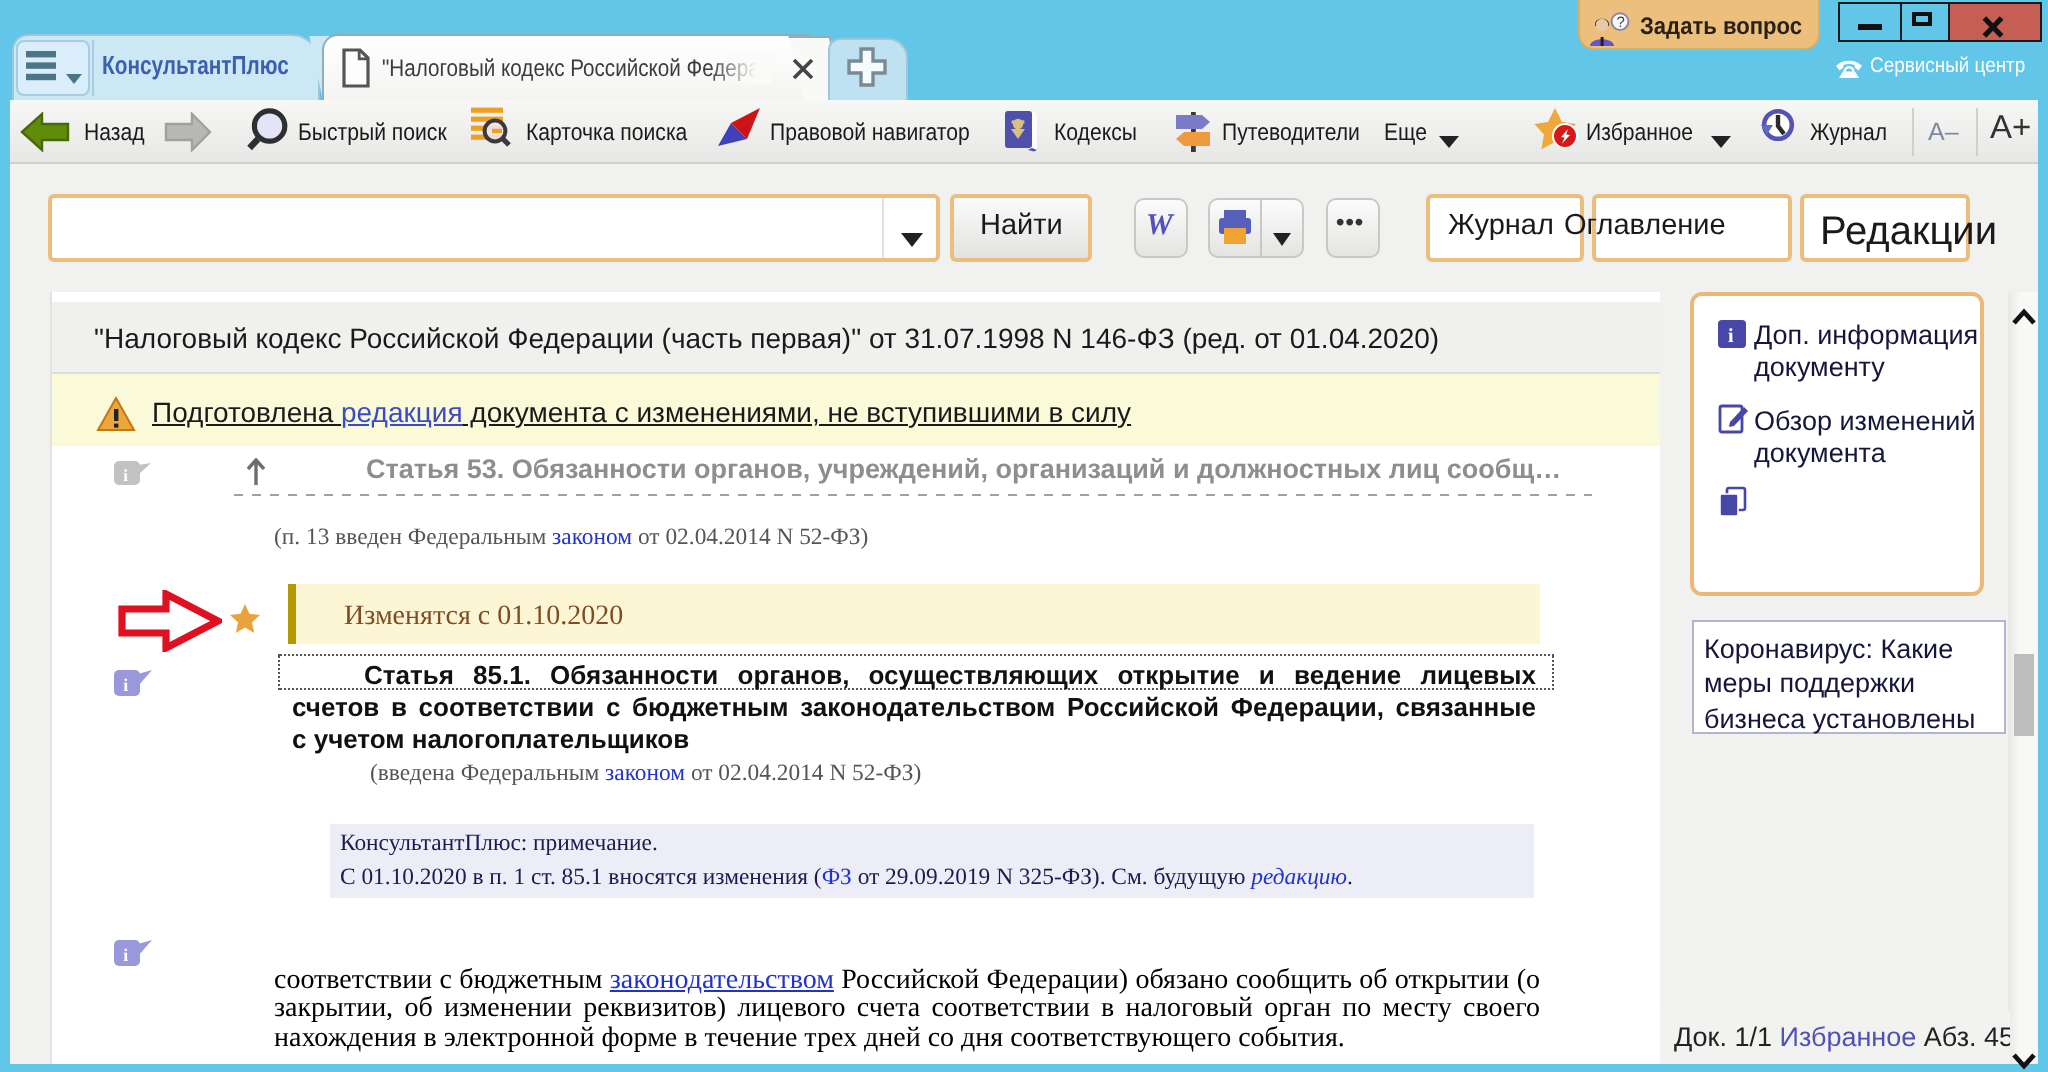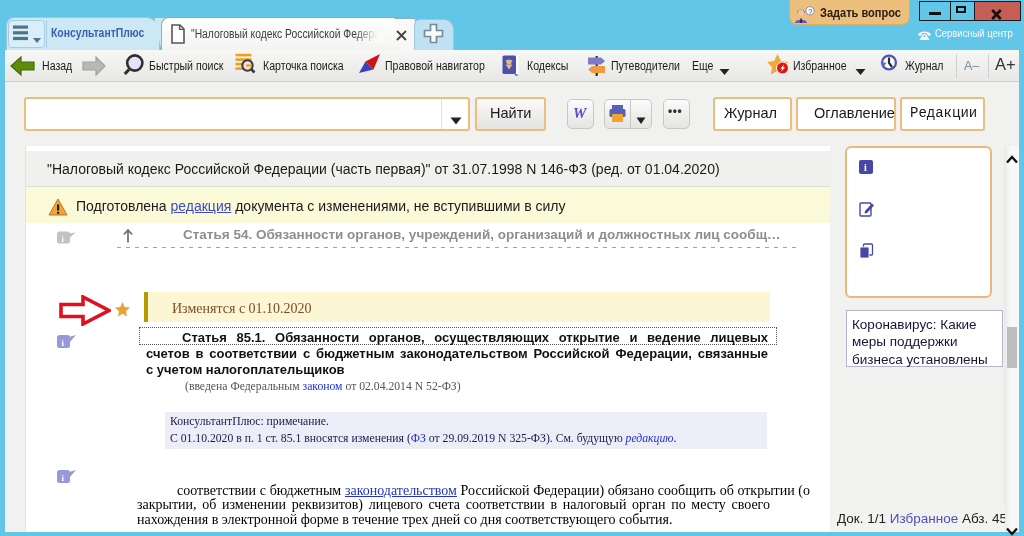--- a/index.html
+++ b/index.html
@@ -203,56 +203,57 @@
   </div>
   <div class="abs" style="left:636px;top:111px;"><svg width="10" height="8">
         <polygon points="0.5,0.5 9.5,0.5 5,7" fill="#222"></polygon>
       </svg></div>
   <div class="abs" style="left:663px;top:99px;width:27px;height:30px;background:linear-gradient(#fbfbfb,#e4e4e2);border:1px solid #c8c8c6;border-radius:5px;box-sizing:border-box;"></div>
   <div class="abs" style="left:668px;top:104px;font-size:12px;letter-spacing:0.5px;color:#333;font-weight:bold;">•••</div>
 
   <div class="abs" style="left:713px;top:97px;width:79px;height:34px;background:#fff;border:2px solid #eabf7e;border-radius:3px;box-sizing:border-box;"></div>
   <div class="abs" style="left:724px;top:105px;font-size:14.5px;color:#1a1a1a;">Журнал</div>
   <div class="abs" style="left:796px;top:97px;width:100px;height:34px;background:#fff;border:2px solid #eabf7e;border-radius:3px;box-sizing:border-box;"></div>
-  <div class="abs" style="left:814px;top:105px;font-size:14.5px;color:#1a1a1a;">Оглавление</div>
+  <div class="abs" style="left:782px;top:105px;font-size:14.5px;color:#1a1a1a;">Оглавление</div>
   <div class="abs" style="left:900px;top:97px;width:85px;height:34px;background:#fff;border:2px solid #eabf7e;border-radius:3px;box-sizing:border-box;"></div>
-  <div class="abs" style="left:910px;top:105px;font-size:14px;color:#1a1a1a;font-family:Liberation Mono, monospace;">Редакции</div>
+  <div class="abs" style="left:910px;top:105px;font-size:20px;color:#1a1a1a;">Редакции</div>
 
   <div class="abs" style="left:5px;top:146px;width:1014px;height:386px;background:#f1f1ef;"></div>
 
   <div class="abs" style="left:25px;top:146px;width:805px;height:386px;background:#fff;border-left:1px solid #e2e2e0;box-sizing:border-box;"></div>
 
   <div class="abs" style="left:26px;top:151px;width:804px;height:36px;background:#f0f0ee;border-bottom:1px solid #dcdcda;box-sizing:border-box;"></div>
   <div class="abs" style="left:47px;top:161px;font-size:14px;color:#1a1a1a;">"Налоговый кодекс Российской Федерации (часть первая)" от 31.07.1998 N 146-ФЗ (ред. от 01.04.2020)</div>
 
   <div class="abs" style="left:26px;top:187px;width:804px;height:36px;background:#fafad9;"></div>
   <div class="abs" style="left:48px;top:198px;">
     <svg width="20" height="18">
       <path d="M10 1 L19 17 L1 17 Z" fill="#eca63c" stroke="#c07818" stroke-width="1"></path>
       <rect x="9" y="6.5" width="2.2" height="6" fill="#222"></rect>
       <rect x="9" y="13.8" width="2.2" height="2" fill="#222"></rect>
     </svg>
   </div>
-  <div class="abs" style="left:76px;top:198px;font-size:14px;color:#1a1a1a;">Подготовлена <span style="color:#3b4bc8;text-decoration:underline;">редакция</span> документа с изменениями, не вступившими в силу</div>
+  <div class="abs" style="left:76px;top:198px;font-size:14px;color:#1a1a1a;text-decoration:underline;">Подготовлена <span style="color:#3b4bc8;text-decoration:underline;">редакция</span> документа с изменениями, не вступившими в силу</div>
 
   <div class="abs" style="left:57px;top:230px;width:19px;height:13px;">
     <svg width="19" height="13">
       <rect x="0" y="0.5" width="13" height="12" rx="2.5" fill="#c2c2c2"></rect>
       <polygon points="12,2.5 18.5,1.5 12,7.5" fill="#c2c2c2"></polygon>
       <text x="4.6" y="10.5" font-size="8.5" font-weight="bold" fill="#fff" font-family="Liberation Serif">i</text>
     </svg>
   </div>
   <div class="abs" style="left:123px;top:229px;">
     <svg width="10" height="14">
       <path d="M5 13.5 L5 1.5 M1 5.5 L5 1 L9 5.5" stroke="#6e6e6e" stroke-width="1.7" fill="none"></path>
     </svg>
   </div>
-  <div class="abs" style="left:183px;top:227px;font-size:13.5px;font-weight:bold;color:#8e8e8e;">Статья 54. Обязанности органов, учреждений, организаций и должностных лиц сообщ…</div>
+  <div class="abs" style="left:183px;top:227px;font-size:13.5px;font-weight:bold;color:#8e8e8e;">Статья 53. Обязанности органов, учреждений, организаций и должностных лиц сообщ…</div>
   <div class="abs" style="left:117px;top:246.5px;width:679px;height:1.6px;background:repeating-linear-gradient(90deg,#a2a2a2 0 4.5px,rgba(0,0,0,0) 4.5px 9px);"></div>
 
+  <div class="abs ser" style="left:137px;top:262px;font-size:11.7px;color:#555;">(п. 13 введен Федеральным <span style="color:#2233cc;">законом</span> от 02.04.2014 N 52-ФЗ)</div>
 
   <div class="abs" style="left:59px;top:295px;">
     <svg width="52" height="31">
       <polygon points="2,9.5 24,9.5 24,2 50,15.5 24,29 24,21.5 2,21.5" fill="#fff" stroke="#e01020" stroke-width="3.6" stroke-linejoin="miter"></polygon>
     </svg>
   </div>
   <div class="abs" style="left:115px;top:302px;">
     <svg width="15" height="15">
       <polygon points="7.5,0 9.7,4.9 15,5.5 11,9.2 12.1,14.5 7.5,11.7 2.9,14.5 4,9.2 0,5.5 5.3,4.9" fill="#eaa33c"></polygon>
     </svg>
@@ -278,37 +279,39 @@
     <svg width="19" height="15">
       <rect x="0" y="1" width="13" height="13" rx="2.5" fill="#9898da"></rect>
       <polygon points="12,3 19,1 12,9" fill="#9898da"></polygon>
       <text x="4.6" y="11.5" font-size="9" font-weight="bold" fill="#fff" font-family="Liberation Serif">i</text>
     </svg>
   </div>
 
   <div class="abs" style="left:165px;top:412px;width:602px;height:37px;background:#ededf8;"></div>
   <div class="abs ser" style="left:170px;top:413px;font-size:11.7px;color:#1b1b4d;line-height:17.4px;">КонсультантПлюс: примечание.<br>С 01.10.2020 в п. 1 ст. 85.1 вносятся изменения (<span style="color:#2233cc;">ФЗ</span> от 29.09.2019 N 325-ФЗ). См. будущую <span style="color:#2233cc;font-style:italic;">редакцию</span>.</div>
 
-  <div class="abs jline ser" style="left:137px;top:483.3px;width:633px;font-size:14px;color:#000;margin-left:40px;">соответствии с бюджетным <span style="color:#2233cc;text-decoration:underline;">законодательством</span> Российской Федерации) обязано сообщить об открытии (о</div>
+  <div class="abs jline ser" style="left:137px;top:483.3px;width:633px;font-size:14px;color:#000;">соответствии с бюджетным <span style="color:#2233cc;text-decoration:underline;">законодательством</span> Российской Федерации) обязано сообщить об открытии (о</div>
   <div class="abs jline ser" style="left:137px;top:497.3px;width:633px;font-size:14px;color:#000;">закрытии, об изменении реквизитов) лицевого счета соответствии в налоговый орган по месту своего</div>
   <div class="abs ser" style="left:137px;top:512.3px;font-size:14px;color:#000;">нахождения в электронной форме в течение трех дней со дня соответствующего события.</div>
 
   <div class="abs" style="left:845px;top:146px;width:147px;height:152px;background:#fff;border:2px solid #ecb87a;border-radius:6px;box-sizing:border-box;"></div>
   <div class="abs" style="left:859px;top:160px;">
     <svg width="15" height="15">
         <rect x="0" y="0" width="14" height="14" rx="2" fill="#4747a8"></rect>
         <text x="5" y="11" font-size="10" font-weight="bold" fill="#fff" font-family="Liberation Serif">i</text>
       </svg>
   </div>
+  <div class="abs" style="left:877px;top:160px;font-size:13.5px;color:#16163c;line-height:15.5px;">Доп. информация<br>документу</div>
   <div class="abs" style="left:859px;top:202px;">
     <svg width="16" height="16">
       <rect x="1" y="1" width="11" height="13" rx="1" fill="#fff" stroke="#4747a8" stroke-width="1.4"></rect>
       <path d="M6 9 L13 1.5 L15 3.5 L8 11 L5.5 11.5 Z" fill="#4747a8"></path>
     </svg>
   </div>
+  <div class="abs" style="left:877px;top:203px;font-size:13.5px;color:#16163c;line-height:15.5px;">Обзор изменений<br>документа</div>
   <div class="abs" style="left:859px;top:243px;">
     <svg width="16" height="16">
       <rect x="4.5" y="1" width="9" height="11" rx="1" fill="#fff" stroke="#4747a8" stroke-width="1.3"></rect>
       <rect x="1" y="4" width="9" height="11" rx="1" fill="#4747a8" stroke="#fff" stroke-width="0.8"></rect>
     </svg>
   </div>
 
   <div class="abs" style="left:846px;top:310px;width:157px;height:57px;background:#fff;border:1px solid #b4b4d0;box-sizing:border-box;"></div>
   <div class="abs" style="left:852px;top:315.5px;font-size:13.5px;color:#16163c;line-height:17.6px;">Коронавирус: Какие<br>меры поддержки<br>бизнеса установлены</div>
 

